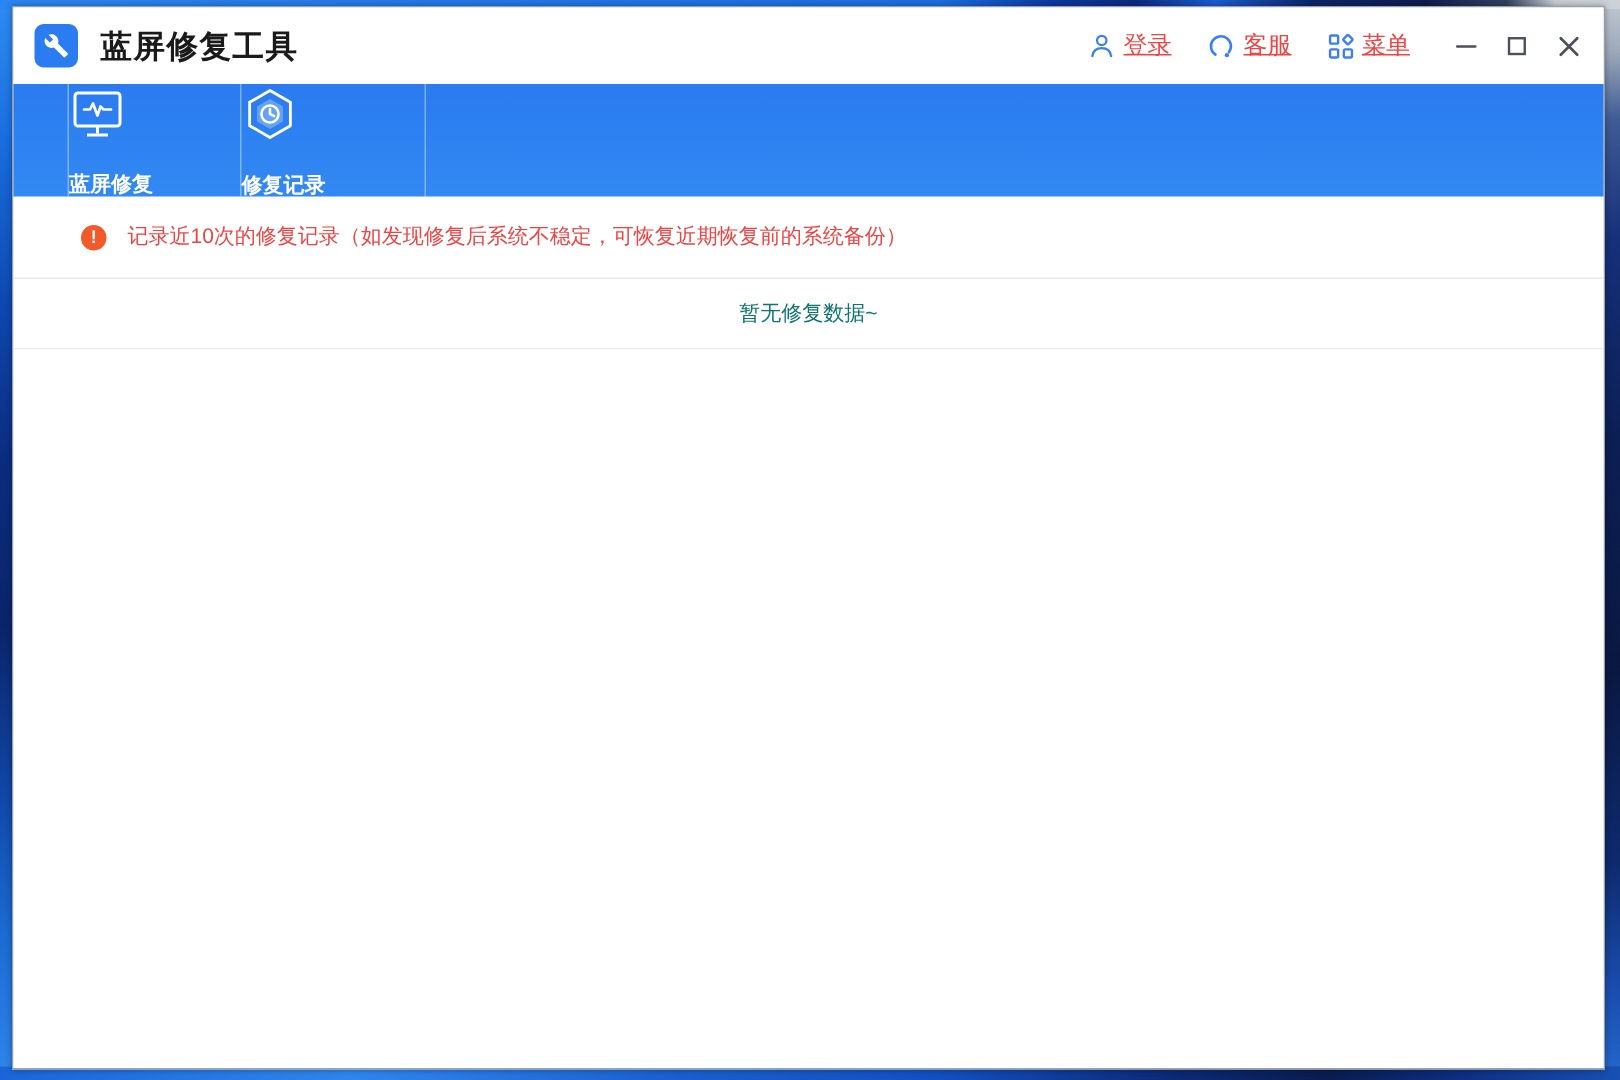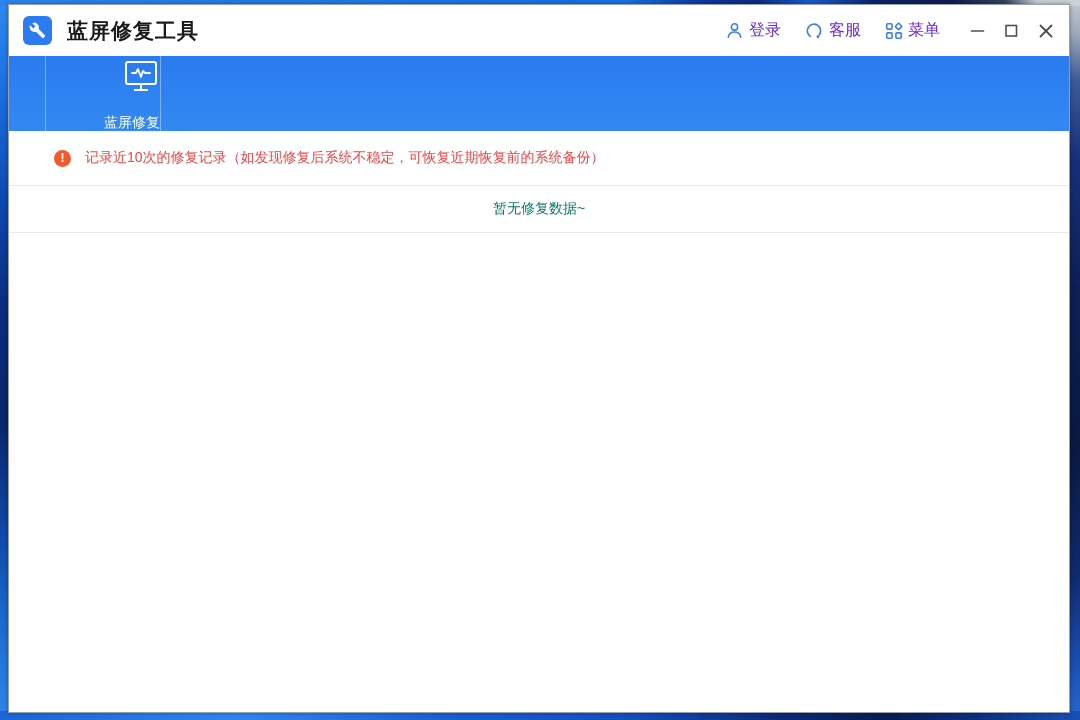--- a/index.html
+++ b/index.html
@@ -20,30 +20,30 @@
   
   .app-window { position:absolute; left:8px; top:4px; width:1062px; height:709px;
     background:#fff; border:1px solid #98a0a8; box-shadow:0 0 4px rgba(0,0,0,.35); }
 
   
   .titlebar { height:51px; display:flex; align-items:center; padding:0 15px 0 14px; background:#fff; }
   .logo { width:29px; height:29px; border-radius:6px; display:flex; align-items:center; justify-content:center; margin-right:15px; }
   .app-title { font-size:21px; font-weight:bold; color:#1a1a1a; letter-spacing:1px; }
   .tb-spacer { flex:1; }
   .tb-action { display:flex; align-items:center; gap:5px; margin-left:24px; cursor:pointer; }
-  .tb-action .lbl { font-size:16px; color:#6d28d9; }
+  .tb-action .lbl { font-size:16px; color:#ef4444;text-decoration:underline; }
   .win-controls { display:flex; align-items:center; gap:19px; margin-left:30px; }
   .win-btn { display:flex; align-items:center; justify-content:center; cursor:pointer; }
 
   
   .navbar { height:75px; background:linear-gradient(180deg,#2a7bef 0%,#3389f3 100%);
     display:flex; position:relative; }
   .nav-pad { width:37px; border-right:1px solid rgba(255,255,255,.38); }
-  .nav-tab { width:115px; display:flex; flex-direction:column; align-items:flex-end; justify-content:center;
-    gap:20px; border-right:1px solid rgba(255,255,255,.38); cursor:pointer; padding-top:2px; }
+  .nav-tab { width:115px; display:flex; flex-direction:column; align-items:flex-start; justify-content:center;
+    gap:20px; border-right:1px solid rgba(255,255,255,.38); cursor:pointer; padding-top:2px;font-weight:bold; }
   .nav-tab.t2 { width:123px; }
   .nav-tab .tab-label { color:#fff; font-size:14px; }
 
   
   .notice-row { height:55px; display:flex; align-items:center; padding-left:45px;
     border-bottom:1px solid #e9e9e9; background:#fff; }
   .warn-icon { width:17px; height:17px; border-radius:50%; background:#f25a2a; color:#fff;
     display:flex; align-items:center; justify-content:center; font-size:12px; font-weight:bold;
     margin-right:14px; flex:0 0 auto; line-height:1; }
   .notice-text { font-size:14px; color:#ef4444; }
@@ -146,20 +146,31 @@
         <svg width="38" height="36" viewBox="0 0 38 36" fill="none" stroke="#ffffff" stroke-width="2">
           <rect x="4" y="4" width="30" height="22" rx="2"></rect>
           <polyline points="10,15 14,15 16,11 19,19 21,13 23,15 28,15" stroke-width="1.8" stroke-linejoin="round" stroke-linecap="round"></polyline>
           <line x1="19" y1="26" x2="19" y2="31"></line>
           <line x1="12" y1="32" x2="26" y2="32"></line>
         </svg>
       </span>
       <span class="tab-label">蓝屏修复</span>
     </div>
 
+    <div class="nav-tab t2">
+      <span>
+        <svg width="38" height="38" viewBox="0 0 40 40" fill="none">
+          <polygon points="20,3.5 34.3,11.8 34.3,28.2 20,36.5 5.7,28.2 5.7,11.8" stroke="#ffffff" stroke-width="2" stroke-linejoin="round"></polygon>
+          <polygon points="20,9.5 29.1,14.8 29.1,25.2 20,30.5 10.9,25.2 10.9,14.8" fill="rgba(255,255,255,0.28)"></polygon>
+          <circle cx="20" cy="20" r="6" stroke="#ffffff" stroke-width="1.8"></circle>
+          <polyline points="20,16.5 20,20 23,21.5" stroke="#ffffff" stroke-width="1.8" stroke-linecap="round" stroke-linejoin="round"></polyline>
+        </svg>
+      </span>
+      <span class="tab-label">修复记录</span>
+    </div>
   </div>
 
   <div class="notice-row">
     <div class="warn-icon">!</div>
     <div class="notice-text">记录近10次的修复记录（如发现修复后系统不稳定，可恢复近期恢复前的系统备份）</div>
   </div>
 
   <div class="empty-row">
     <span class="empty-text">暂无修复数据~</span>
   </div>

